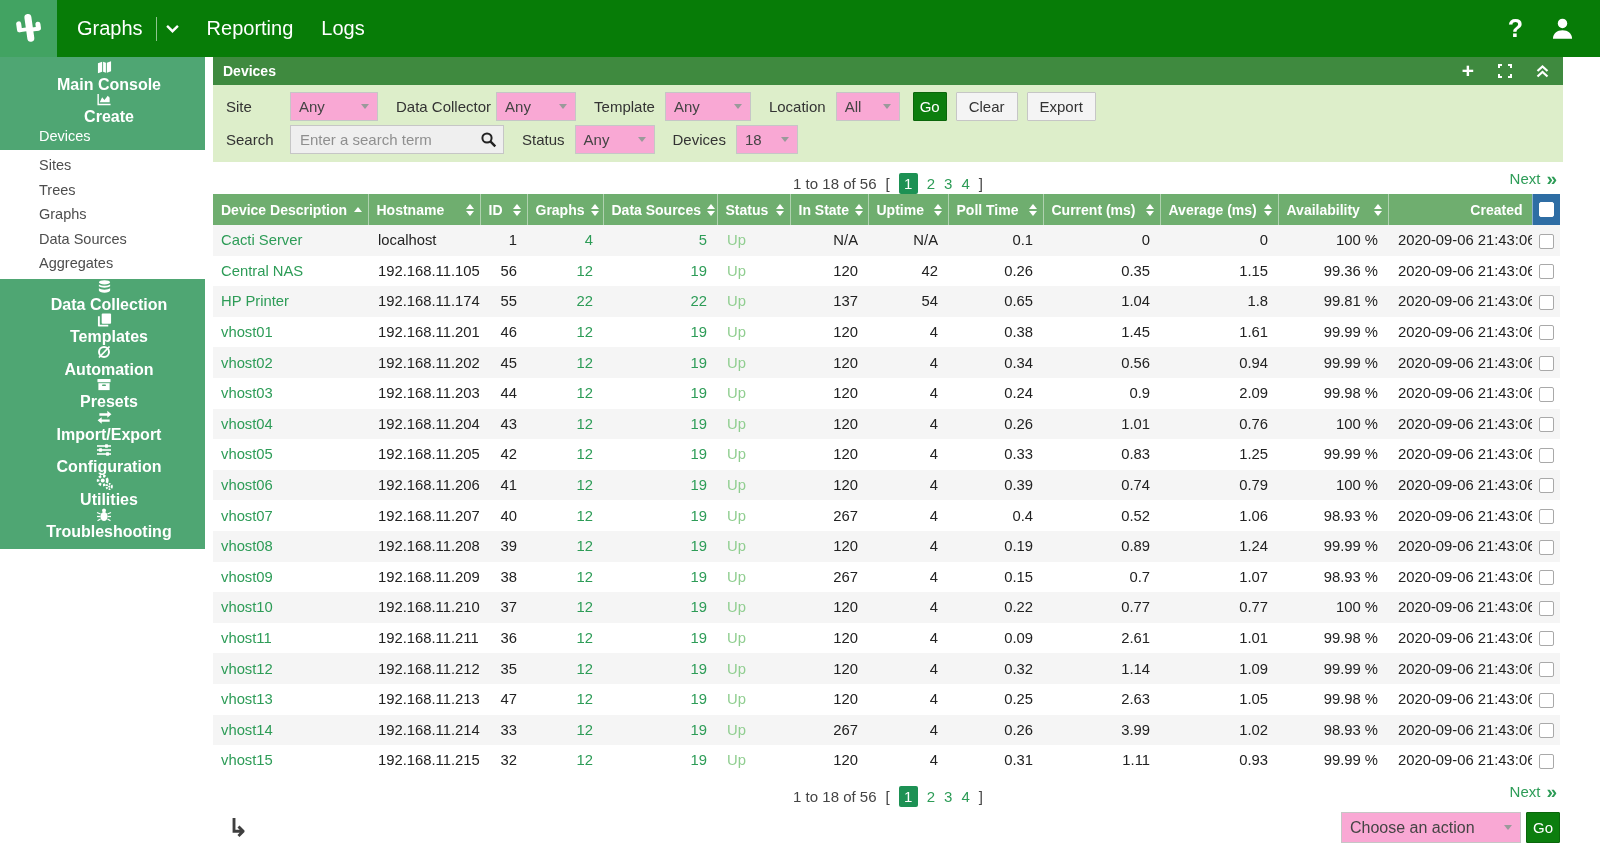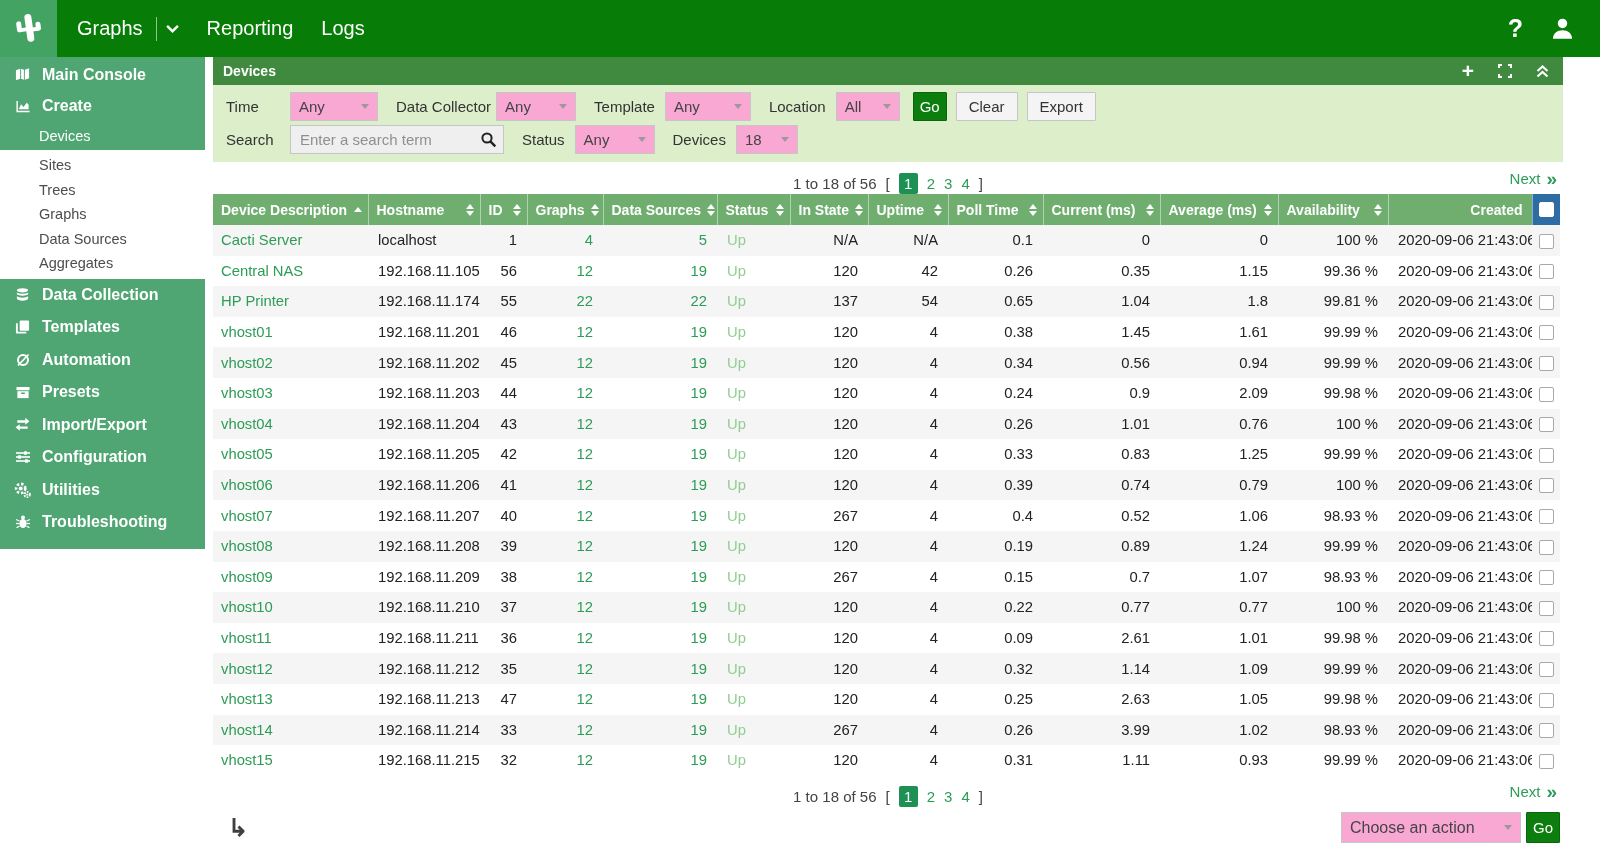--- a/index.html
+++ b/index.html
@@ -19,21 +19,21 @@
   .tabs{display:flex;align-items:center;margin-left:6px;height:57px;}
   .tab{display:flex;align-items:center;padding:0 14px;font-size:20px;color:#fff;height:57px;cursor:pointer;}
   .tabdiv{width:1px;height:24px;background:rgba(255,255,255,.55);margin:0 9px 0 13px;}
   .navright{margin-left:auto;display:flex;align-items:center;gap:26px;padding-right:24px;}
   .help{font-size:25px;font-weight:bold;color:#fff;cursor:pointer;line-height:1;}
 
   
   .layout{display:flex;align-items:flex-start;}
   .sidebar{width:205px;flex:none;}
   .sidegreen{background:var(--side);padding:2px 0 10px;}
-  .side-item{display:flex;align-items:center;height:31.5px;padding-left:13px;color:#fff;font-weight:bold;font-size:16px;cursor:pointer;}
+  .side-item{display:flex;align-items:center;height:31.5px;padding-left:13px;color:#fff;font-weight:bold;font-size:16px;cursor:pointer;flex-direction:column;}
   .side-item .sicon{width:19px;height:17px;margin-right:10px;display:flex;align-items:center;justify-content:center;flex:none;}
   .sub-selected{height:28px;display:flex;align-items:center;padding-left:39px;color:#fff;font-size:14.5px;cursor:pointer;}
   .subwhite{background:#fff;padding:3px 0;}
   .sub-item{height:24.5px;display:flex;align-items:center;padding-left:39px;color:#4d4d4d;font-size:14.5px;cursor:pointer;}
 
   .main{margin-left:8px;width:1350px;flex:none;}
 
   
   .phead{height:28px;background:var(--phead);display:flex;align-items:center;color:#fff;}
   .ptitle{font-weight:bold;font-size:14px;padding-left:10px;}
@@ -283,21 +283,21 @@
           <g fill="none" stroke="#fff" stroke-width="2.2">
               <path d="M1.5 7 6.5 2.5 11.5 7"></path>
               <path d="M1.5 12.5 6.5 8l5 4.5"></path>
             </g>
         </svg>
       </div>
     </div>
 
     <div class="filter">
       <div class="frow">
-        <span class="flabel" style="width:64px">Time</span>
+        <span class="flabel" style="width:64px">Site</span>
         <div class="select" style="width:88px;margin-right:18px">
           <span>Any</span>
           <span class="caret"></span>
         </div>
         <span class="flabel" style="margin-right:5px">Data Collector</span>
         <div class="select" style="width:80px;margin-right:18px">
           <span>Any</span>
           <span class="caret"></span>
         </div>
         <span class="flabel" style="margin-right:10px">Template</span>

